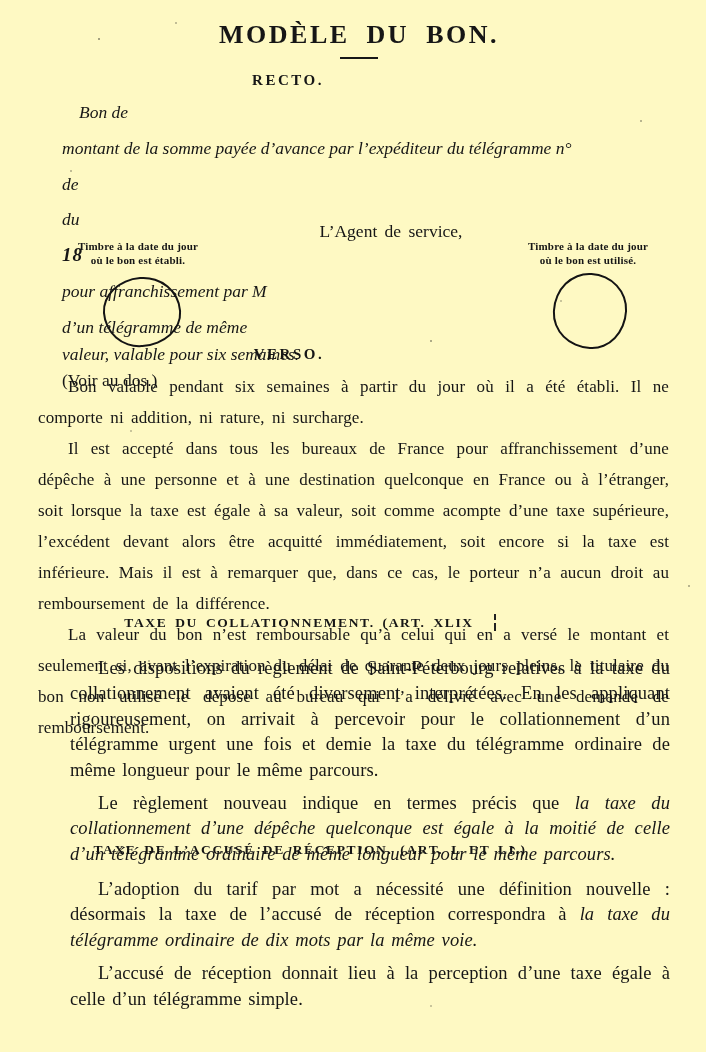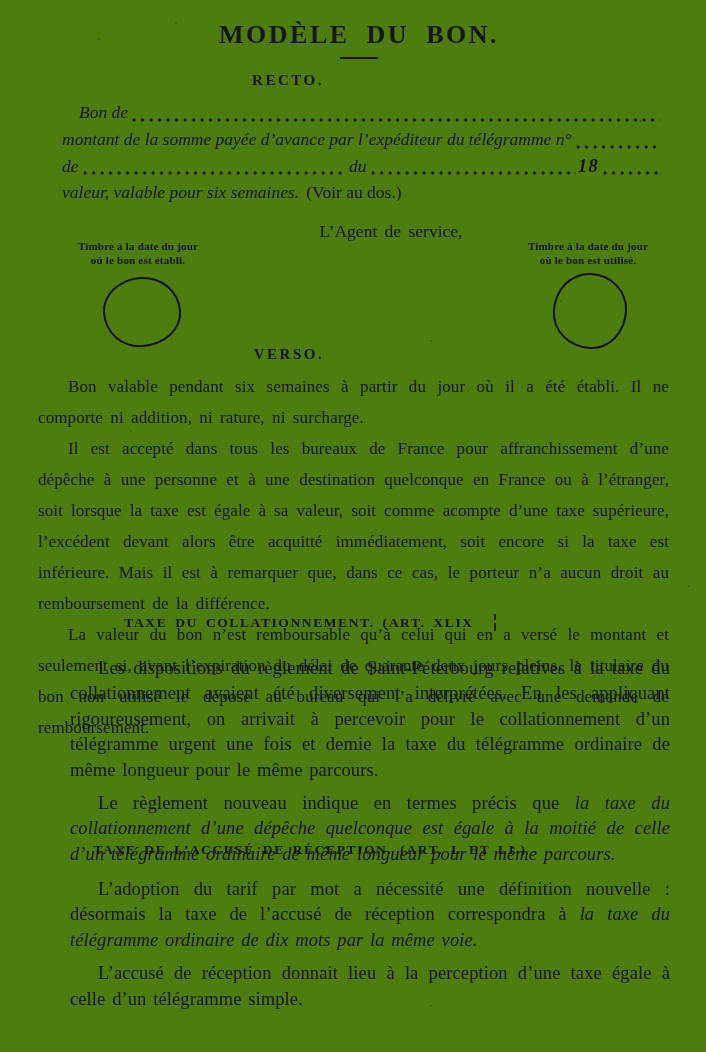--- a/index.html
+++ b/index.html
@@ -1,21 +1,21 @@
 <!DOCTYPE html>
 <html lang="fr"><head>
 <meta charset="utf-8">
 <style>
   html, body { margin: 0; padding: 0; background: #888; }
   .page {
     position: relative;
     width: 706px;
     height: 1052px;
     margin: 0 auto;
-    background: #4d7c0f;
+    background: #fef9c3;
     color: #161616;
     font-family: "Liberation Serif", "DejaVu Serif", serif;
     overflow: hidden;
   }
   
   .speck {
     position: absolute; top: 0; left: 0; width: 2px; height: 2px;
     border-radius: 50%; background: transparent;
     box-shadow:
       98px 38px 0 0 rgba(20,20,20,.5),
@@ -46,21 +46,21 @@
     padding-left: 10px; box-sizing: border-box;
   }
   .recto-head { top: 72px; }
   .verso-head { top: 346px; padding-left: 12px; }
 
   
   .recto-block {
     position: absolute; top: 99px; left: 62px; width: 600px;
     font-style: italic; font-size: 17.5px; line-height: 26.8px;
   }
-  .fill-line { display: flex; align-items: flex-start; white-space: nowrap; }
+  .fill-line { display: flex; align-items: flex-start; white-space: nowrap; flex-direction: column; }
   .leader {
     align-self: flex-end; height: 6px; margin: 0 2px 3px 2px;
     background-image: radial-gradient(circle at 4px 3px, #1c1c1c 1.45px, rgba(0,0,0,0) 1.8px);
     background-size: 8.5px 6px; background-repeat: repeat-x;
   }
   .g1 { flex-grow: 1; }
   .indent1 { padding-left: 17px; }
   .year { font-size: 19px; font-weight: 600; letter-spacing: 1px; }
   .roman { font-style: normal; }
 
@@ -145,20 +145,25 @@
     </div>
     <div class="fill-line">
       <span>de</span>
       <span class="leader" style="flex-grow:27;"></span>
       <span>du</span>
       <span class="leader" style="flex-grow:21;"></span>
       <span class="year">18</span>
       <span class="leader" style="flex-grow:6;"></span>
     </div>
     <div class="fill-line">
+      <span>pour affranchissement par M</span>
+      <span class="leader" style="flex-grow:18;"></span>
+      <span>d’un télégramme de même</span>
+    </div>
+    <div class="fill-line">
       <span>valeur, valable pour six semaines.</span>
       <span style="width:7px;"></span>
       <span class="roman">(Voir au dos.)</span>
     </div>
   </div>
 
   <div class="agent-line">L’Agent de service,</div>
 
   <div class="stamp-label stamp-label-left">
     <div>Timbre à la date du jour</div>

